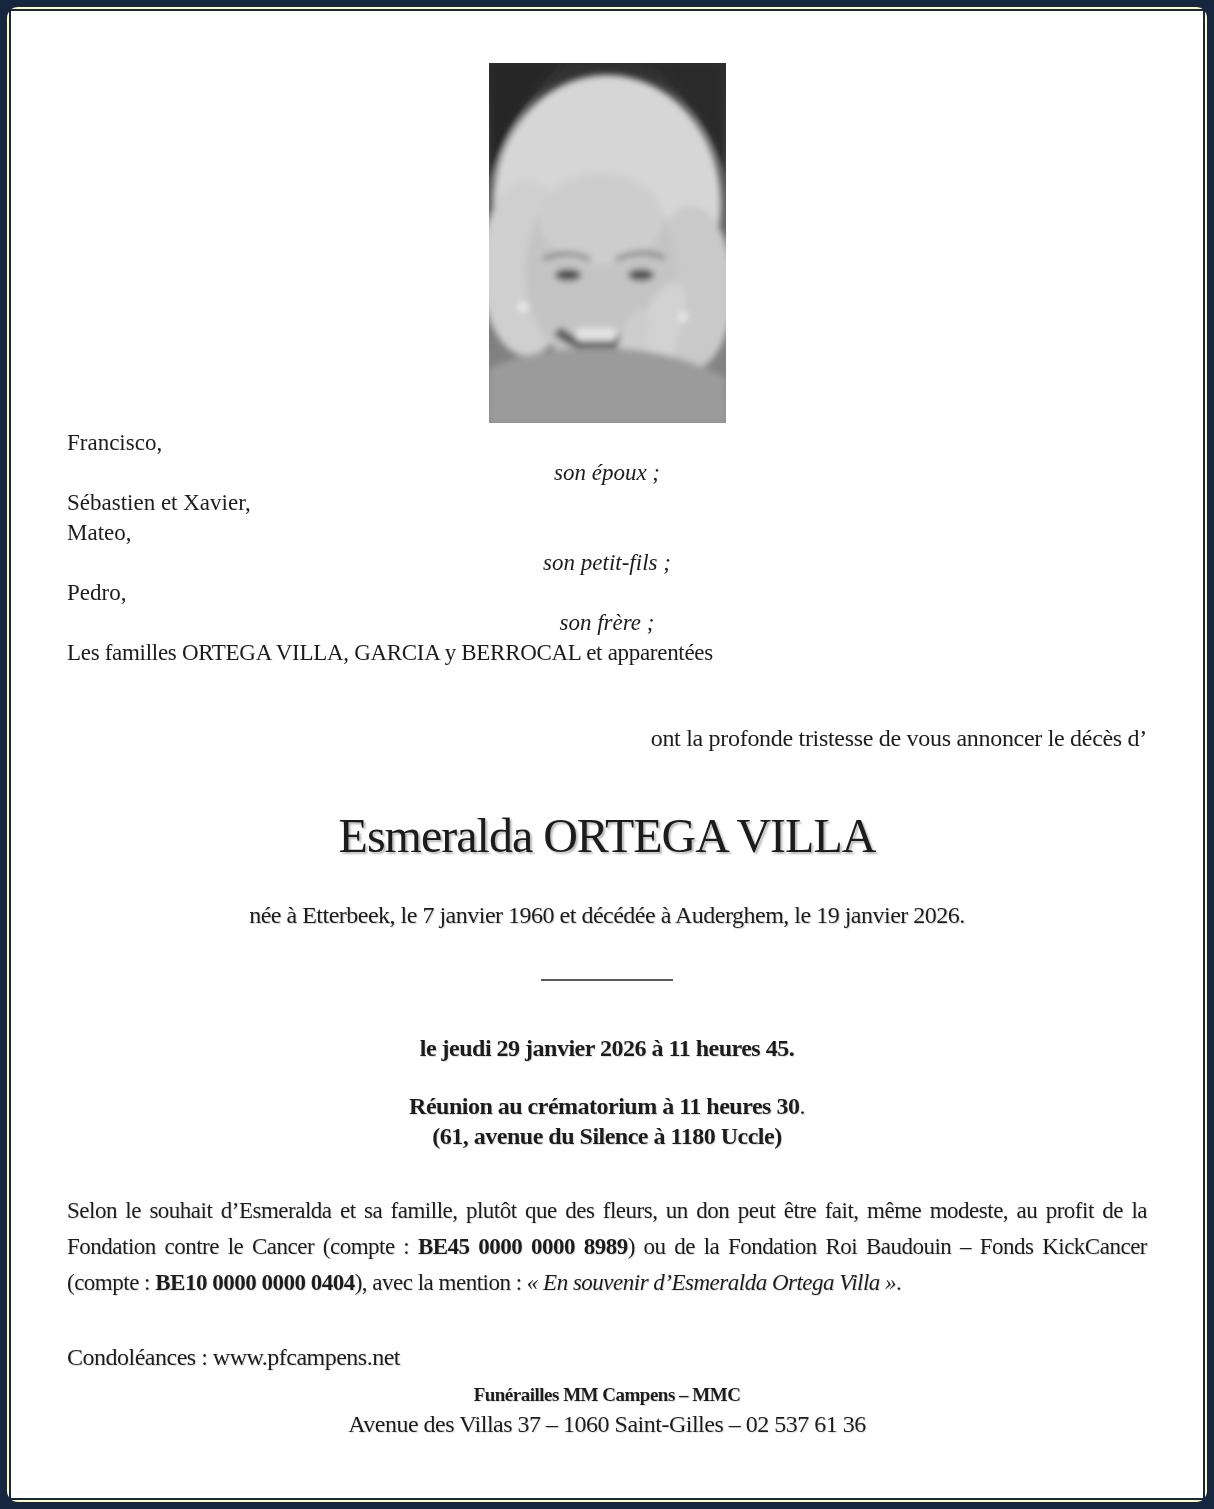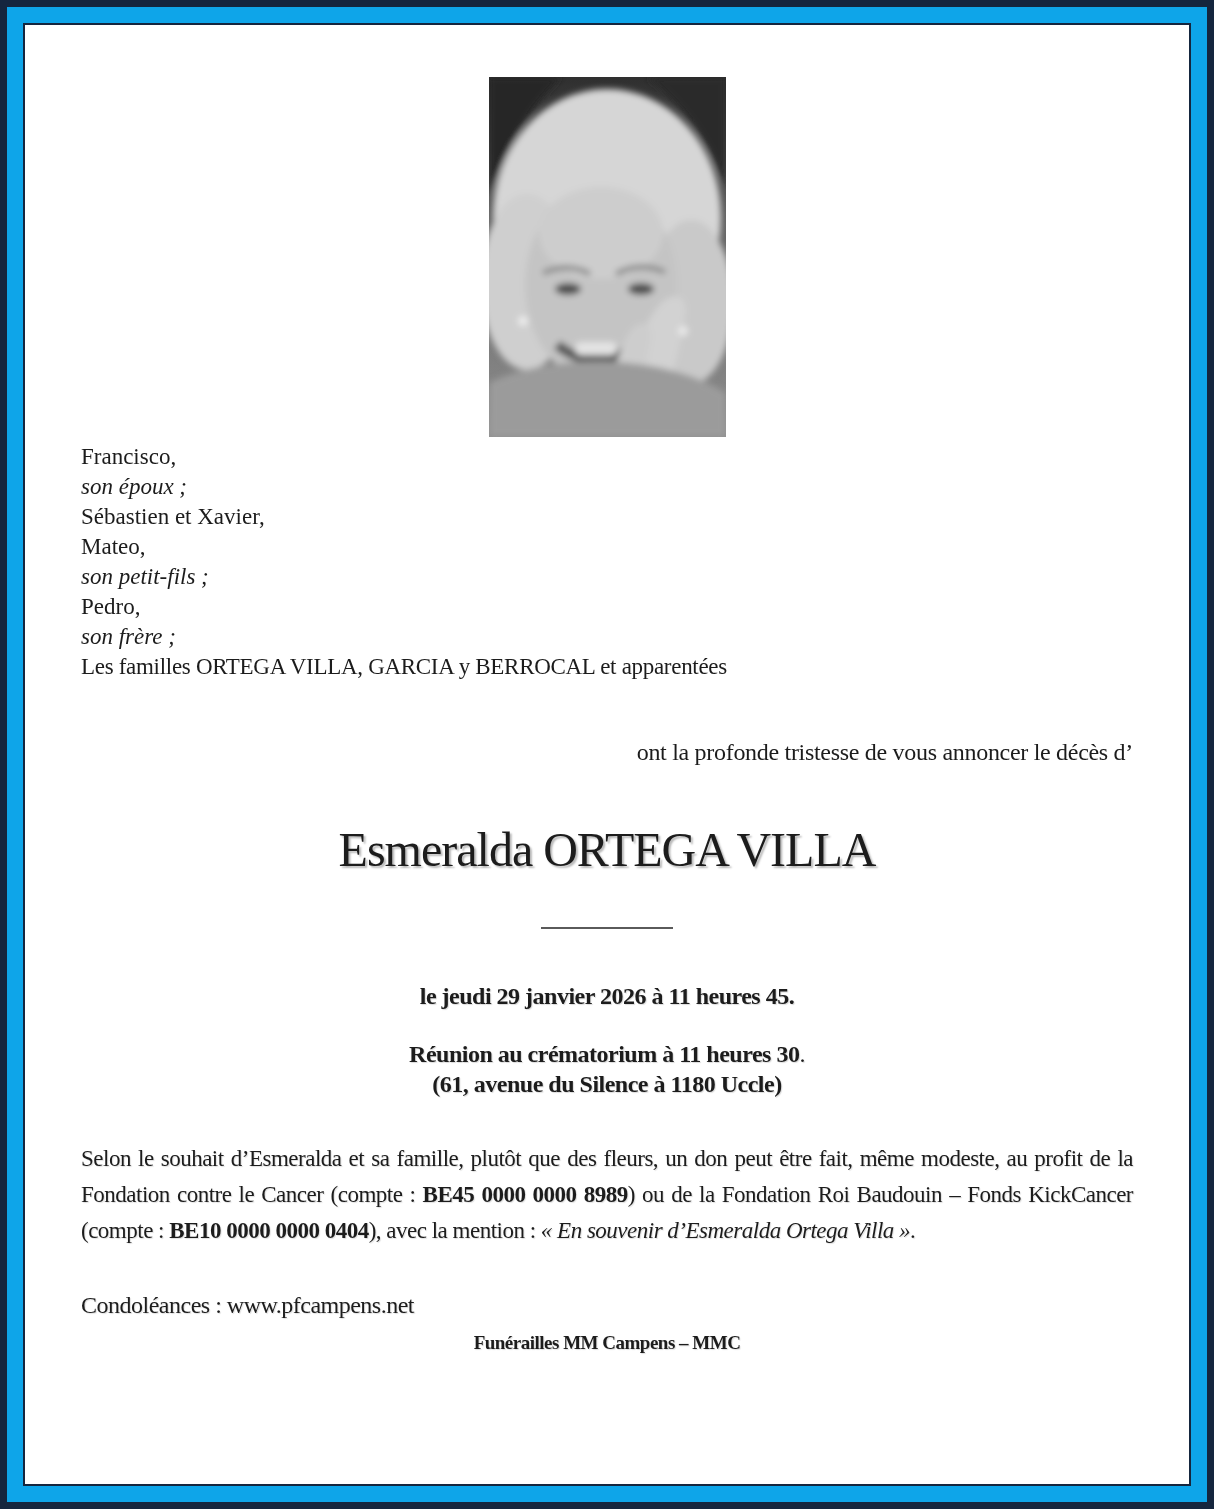--- a/index.html
+++ b/index.html
@@ -10,44 +10,45 @@
     color: #1c1c1c;
   }
   .page {
     width: 1214px;
     height: 1509px;
     box-sizing: border-box;
     background: #15263E;
     padding: 7px;
   }
   .frame-gap {
-    background: #0ea5e9;
-    padding: 16px;
+    background: #fef9c3;
+    padding: 2px;
     height: 100%;
     box-sizing: border-box;
+    border-radius: 11px;
   }
   .inner {
     border: 2px solid #15263E;
     background: #ffffff;
     height: 100%;
     box-sizing: border-box;
     padding: 0 56px;
     overflow: hidden;
   }
   .photo-wrap {
     width: 237px;
     height: 360px;
     margin: 52px auto 0 auto;
   }
   .photo-wrap svg { display: block; width: 100%; height: 100%; }
 
   .family { margin-top: 5px; font-size: 23px; }
   .family .row { line-height: 30px; white-space: nowrap; }
   .family .name { text-align: left; }
-  .family .rel  { text-align: left; font-style: italic; }
+  .family .rel  { text-align: center; font-style: italic; }
   .family .families { letter-spacing: -0.3px; }
 
   .announce {
     text-align: right;
     font-size: 24px;
     line-height: 26px;
     margin: 57px 0 0 0;
     letter-spacing: -0.3px;
   }
   .title {
@@ -174,34 +175,36 @@
         <div class="row rel">son petit-fils ;</div>
         <div class="row name">Pedro,</div>
         <div class="row rel">son frère ;</div>
         <div class="row name families">Les familles ORTEGA VILLA, GARCIA y BERROCAL et apparentées</div>
       </div>
 
       <p class="announce">ont la profonde tristesse de vous annoncer le décès d’</p>
 
       <h1 class="title">Esmeralda ORTEGA VILLA</h1>
 
+      <p class="dates">née à Etterbeek, le 7 janvier 1960 et décédée à Auderghem, le 19 janvier 2026.</p>
 
       <div class="divider"></div>
 
       <div class="block ceremony">
         <div class="bold">le jeudi 29 janvier 2026 à 11 heures 45.</div>
       </div>
 
       <div class="block meeting">
         <div><span class="bold">Réunion au crématorium à 11 heures 30</span><span class="plain">.</span></div>
         <div class="bold">(61, avenue du Silence à 1180 Uccle)</div>
       </div>
 
       <p class="donation"><span>Selon le souhait d’Esmeralda et sa famille, plutôt que des fleurs, un don peut être fait, même modeste, au profit de la Fondation contre le Cancer (compte : </span><b>BE45 0000 0000 8989</b><span>) ou de la Fondation Roi Baudouin – Fonds KickCancer (compte : </span><b>BE10 0000 0000 0404</b><span>), avec la mention : </span><i>« En souvenir d’Esmeralda Ortega Villa »</i><span>.</span></p>
 
       <p class="condolences">Condoléances : www.pfcampens.net</p>
 
       <p class="funeral-home">Funérailles MM Campens – MMC</p>
 
+      <p class="footer-address">Avenue des Villas 37 – 1060 Saint-Gilles – 02 537 61 36</p>
 
     </div>
   </div>
 </div>
 
 </body></html>

